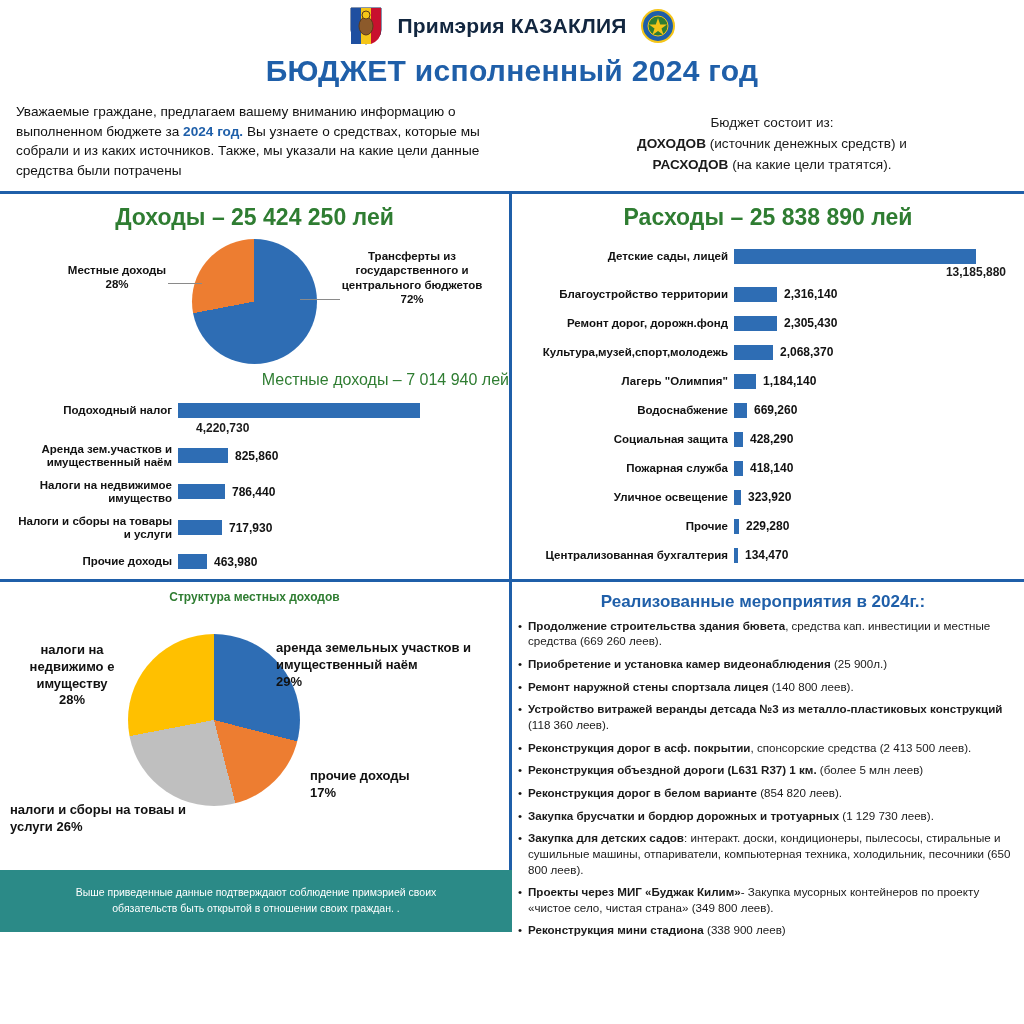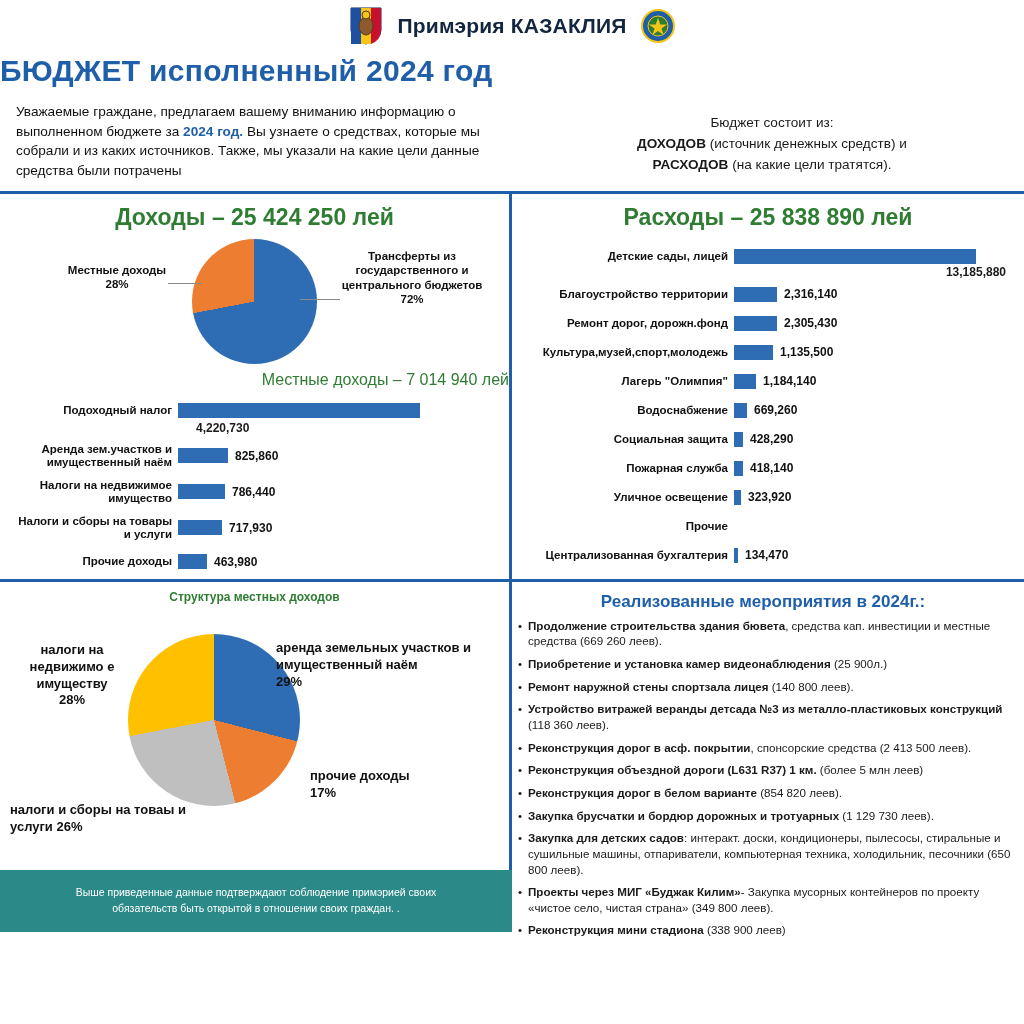--- a/index.html
+++ b/index.html
@@ -10,21 +10,21 @@
     background:#ffffff; color:#1a1a1a; overflow:hidden;
   }
   .page { position:relative; width:1024px; height:1024px; }
 
   
   .header { height:52px; display:flex; align-items:center; justify-content:center; gap:14px; }
   .crest { width:36px; height:40px; display:block; }
   .header-title { font-size:21px; font-weight:bold; color:#12263f; letter-spacing:0.2px; }
 
   .main-title {
-    text-align:left; font-size:30px; font-weight:bold; color:#1f5fa9;
+    text-align:center; font-size:30px; font-weight:bold; color:#1f5fa9;
     margin-top:2px; letter-spacing:0.3px;
   }
 
   
   .intro-band { display:flex; margin-top:14px; padding:0 16px; }
   .intro-left { width:520px; font-size:13.6px; line-height:1.45; color:#111; padding-right:18px; }
   .intro-left .hl { color:#1f5fa9; font-weight:bold; }
   .intro-right { flex:1; text-align:center; font-size:13.6px; line-height:1.55; padding-top:10px; }
   .intro-right b { font-weight:bold; }
 
@@ -217,21 +217,21 @@
           <div class="hlabel">Ремонт дорог, дорожн.фонд</div>
           <div class="htrack">
             <div class="hbar" style="width:43px"></div>
             <div class="hval">2,305,430</div>
           </div>
         </div>
         <div class="hrow" style="height:27px">
           <div class="hlabel">Культура,музей,спорт,молодежь</div>
           <div class="htrack">
             <div class="hbar" style="width:39px"></div>
-            <div class="hval">1,135,500</div>
+            <div class="hval">2,068,370</div>
           </div>
         </div>
         <div class="hrow" style="height:27px">
           <div class="hlabel">Лагерь "Олимпия"</div>
           <div class="htrack">
             <div class="hbar" style="width:22px"></div>
             <div class="hval">1,184,140</div>
           </div>
         </div>
         <div class="hrow" style="height:27px">
@@ -257,20 +257,24 @@
         </div>
         <div class="hrow" style="height:27px">
           <div class="hlabel">Уличное освещение</div>
           <div class="htrack">
             <div class="hbar" style="width:7px"></div>
             <div class="hval">323,920</div>
           </div>
         </div>
         <div class="hrow" style="height:27px">
           <div class="hlabel">Прочие</div>
+          <div class="htrack">
+            <div class="hbar" style="width:5px"></div>
+            <div class="hval">229,280</div>
+          </div>
         </div>
         <div class="hrow" style="height:27px">
           <div class="hlabel">Централизованная бухгалтерия</div>
           <div class="htrack">
             <div class="hbar" style="width:4px"></div>
             <div class="hval">134,470</div>
           </div>
         </div>
       </div>
     </div>

